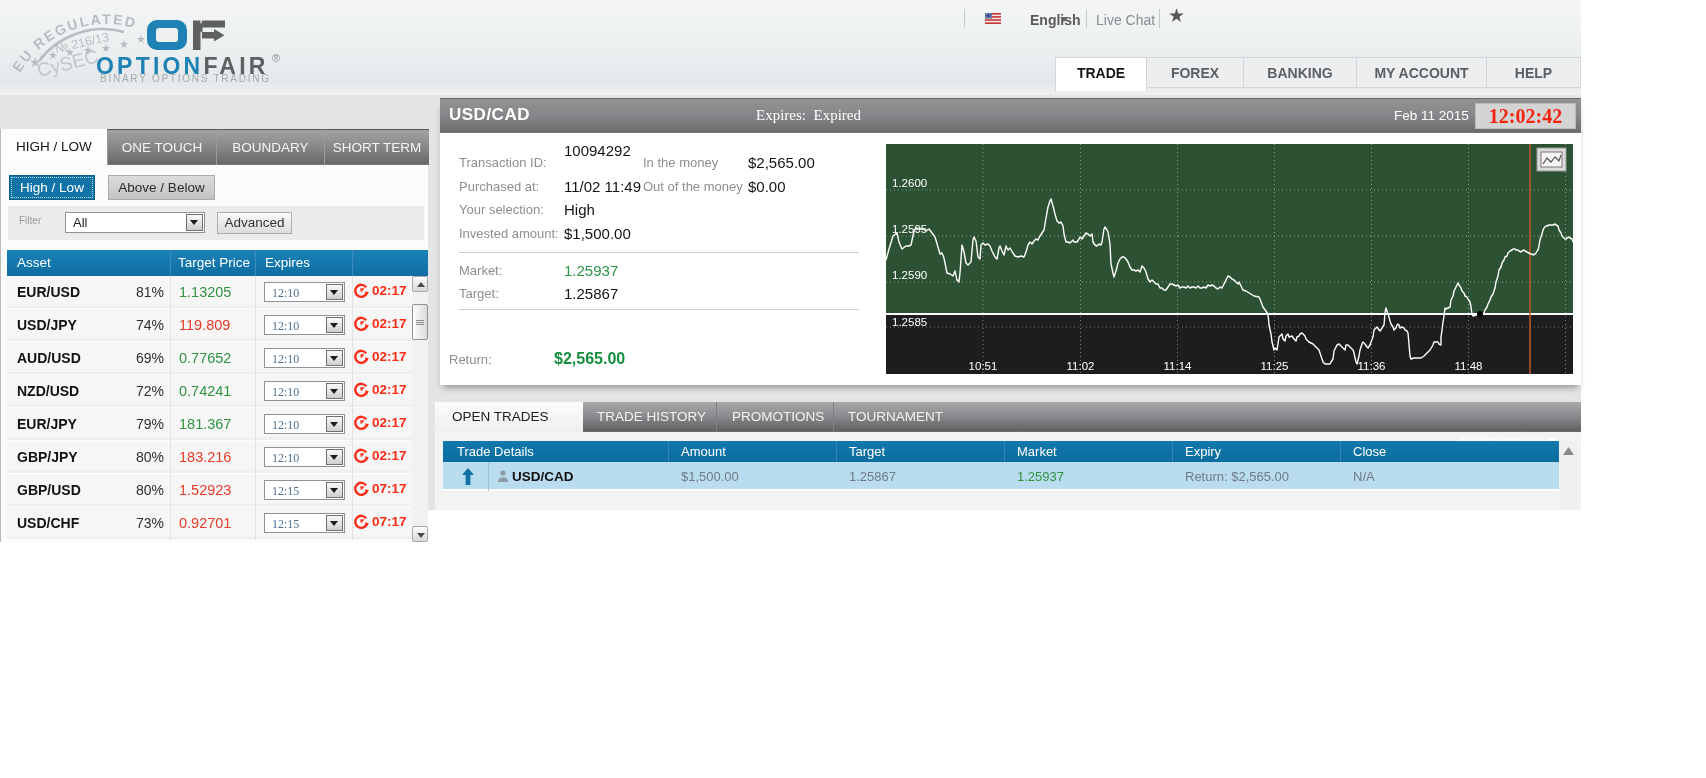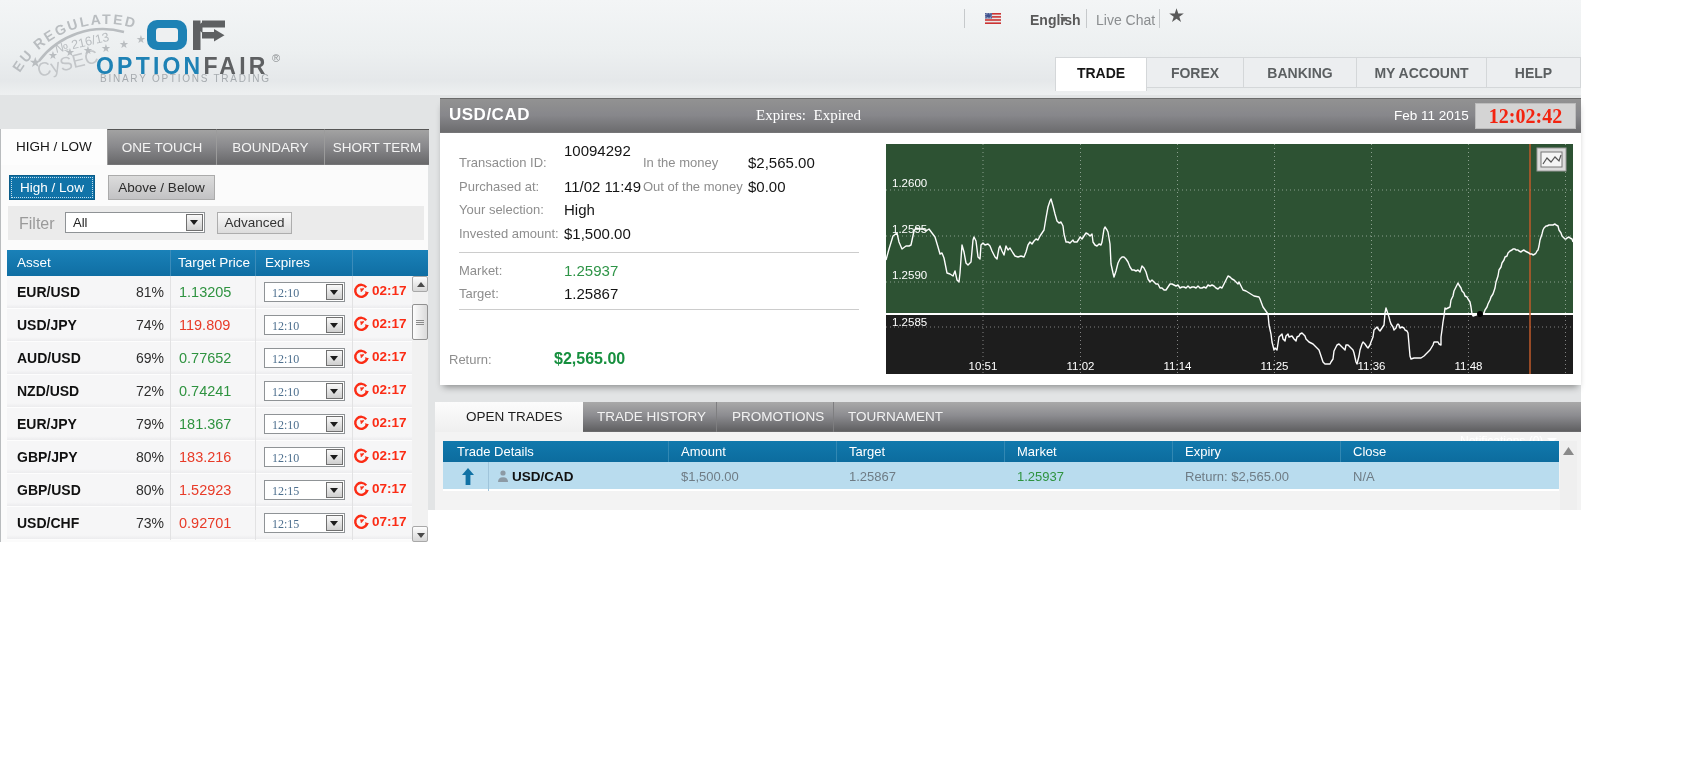--- a/index.html
+++ b/index.html
@@ -25,21 +25,21 @@
 
 #leftpanel { position:absolute; left:0; top:2px; width:428px; height:413px; background:#fbfbfb; border-left:1px solid #b9bcbe;margin-top:32px; }
 .ltab { position:absolute; top:0; height:36px; line-height:36px; text-align:center; font-size:13.5px; color:#f4f4f4;
   background:linear-gradient(#a2a2a2,#8a8a8d 45%,#69696b 96%,#7c7c7e); border-top:1px solid #565656; border-left:1px solid #9b9b9b; }
 .ltab.active { background:#fdfdfd; color:#161616; border:none; font-weight:normal; }
 .btnHL { position:absolute; left:8px; top:46px; width:86px; height:25px; background:#1173a8; border:1px solid #0c5d89;
   color:#fff; font-size:13.5px; text-align:center; line-height:23px; outline:1px dotted rgba(255,255,255,.75); outline-offset:-3px; }
 .btnAB { position:absolute; left:107px; top:46px; width:107px; height:25px; background:linear-gradient(#dcdcdc,#c2c2c4);
   border:1px solid #ababab; color:#2c2c2c; font-size:13.5px; text-align:center; line-height:23px; }
 #filterbar { position:absolute; left:7px; top:77px; width:416px; height:34px; background:#ebebeb; }
-#filterbar .lbl { position:absolute; left:11px; top:9px; font-size:16px; color:#9a9a9a; }
+#filterbar .lbl { position:absolute; left:11px; top:9px; font-size:10px; color:#9a9a9a; }
 .selbox { position:absolute; background:#fff; border:1px solid #8f9396; }
 .selbtn { position:absolute; right:1px; top:1px; bottom:1px; width:17px; background:linear-gradient(#f9f9f9,#cfcfcf);
   border:1px solid #707070; }
 .selbtn:after { content:""; position:absolute; left:3px; top:5px; width:0; height:0;
   border-left:4.5px solid transparent; border-right:4.5px solid transparent; border-top:5px solid #1c1c1c; }
 #advbtn { position:absolute; left:209px; top:6px; width:75px; height:22px; background:linear-gradient(#fafafa,#dcdcdc);
   border:1px solid #adadad; font-size:13.5px; color:#333; text-align:center; line-height:20px; }
 
 #atable { position:absolute; left:6px; top:121px; width:421px; height:292px; }
 #ahead { position:absolute; left:0; top:0; width:421px; height:26px; background:linear-gradient(#1a81b8,#0f6ea3); color:#fff; font-size:13.5px; }
@@ -74,21 +74,21 @@
 #clock { position:absolute; left:1035px; top:4px; width:101px; height:26px; background:#d4d4d4; border:1px solid #bcbcbc;
   font-family:"Liberation Serif",serif; font-weight:bold; font-size:20px; color:#f32410; text-align:center; line-height:25px; }
 .dlbl { position:absolute; font-size:13px; color:#8e8e8e; }
 .dval { position:absolute; font-size:15px; color:#141414; }
 .dsep { position:absolute; left:19px; width:400px; height:1px; background:#ccc; }
 
 #bottompanel { position:absolute; left:435px; top:307px; width:1146px; height:108px; background:#f3f3f3; }
 #btabbar { position:absolute; left:0; top:0; width:1146px; height:30px;
   background:linear-gradient(#a9a9a9,#8c8c90 45%,#606062 96%,#727274); }
 #btab-open { position:absolute; left:0; top:0; width:148px; height:30px; background:linear-gradient(#fcfcfc,#efefef);
-  color:#1d1d1d; font-size:13.5px; line-height:30px; padding-left:31px; }
+  color:#1d1d1d; font-size:13.5px; line-height:30px; padding-left:17px; }
 .btab { position:absolute; top:0; height:30px; line-height:30px; font-size:13.5px; color:#f2f2f2; }
 .bsep { position:absolute; top:0; width:1px; height:30px; background:#7e7e80; }
 #notif { position:absolute; left:1025px; top:0; height:30px; line-height:30px; font-size:12px; color:#fff;margin-top:24px; }
 #btable { position:absolute; left:8px; top:39px; width:1116px; height:50px; }
 #bhead { position:absolute; left:0; top:0; width:1116px; height:21px; background:linear-gradient(#1179ad,#0c6c9e); color:#fff; font-size:13px; }
 #bhead span { position:absolute; top:3px; }
 #bhead .v { position:absolute; top:0; width:1px; height:21px; background:#3288b3; }
 #brow { position:absolute; left:0; top:21px; width:1116px; height:29px; background:#b9dcee; border-bottom:2px solid #fff; }
 #brow .c { position:absolute; top:7px; font-size:13px; color:#6f7c85; }
 </style>

